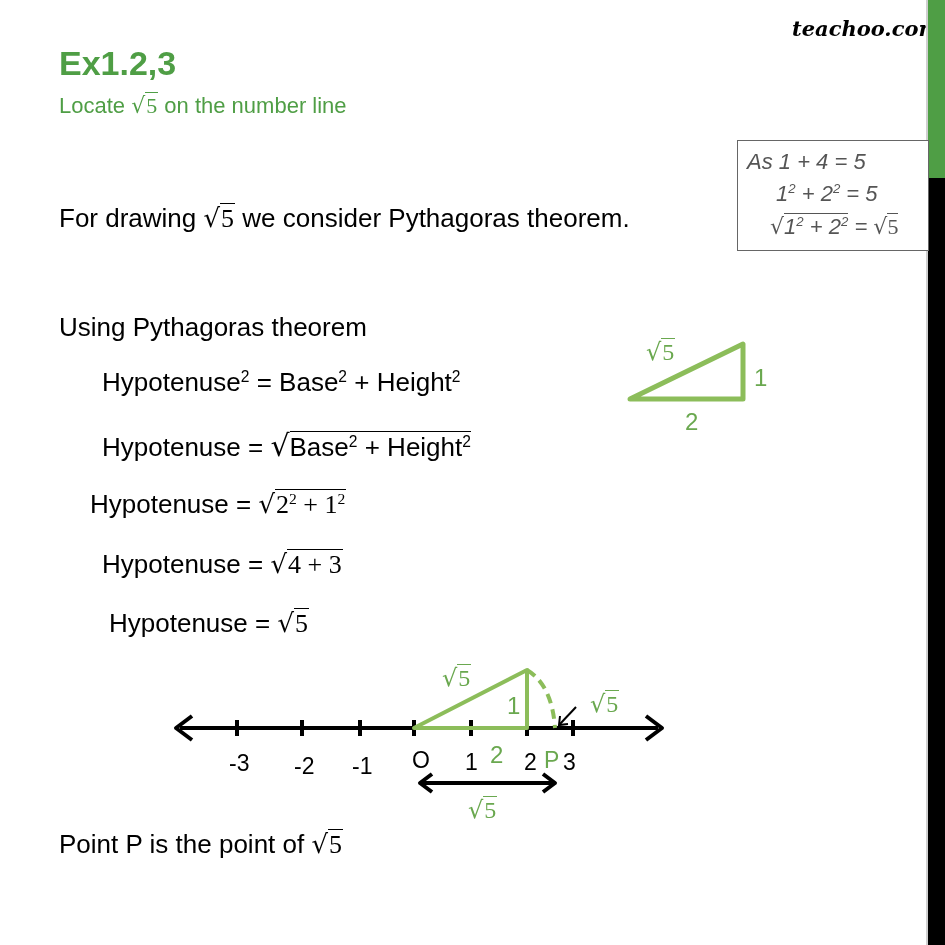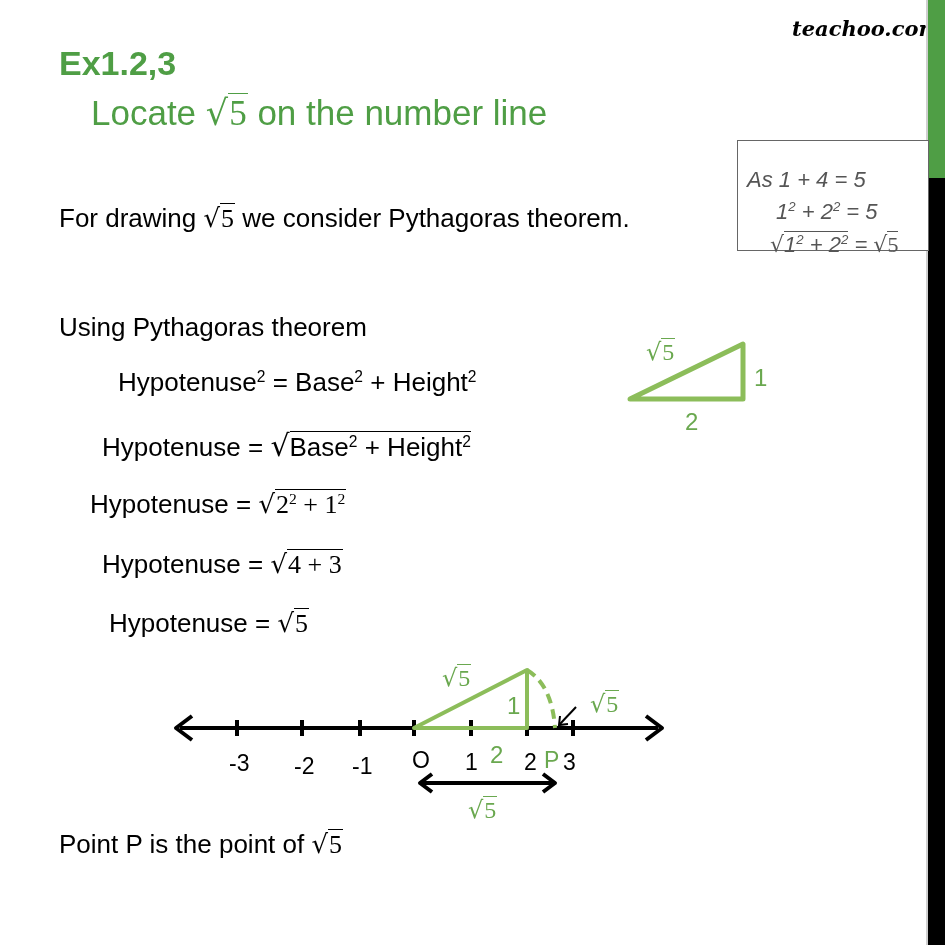--- a/index.html
+++ b/index.html
@@ -1,30 +1,30 @@
 <!DOCTYPE html>
 <html><head>
 <meta charset="utf-8">
 <style>
   html, body { margin:0; padding:0; }
   body { width:945px; height:945px; background:#ffffff; position:relative; overflow:hidden;
          font-family:"Liberation Sans", sans-serif; color:#000; }
   .abs { position:absolute; white-space:nowrap; }
   .lgreen { color:#6aa84f; }
   .title { font-size:34px; font-weight:bold; color:#4f9e45; }
-  .subtitle { font-size:35px; color:#4f9e45;margin-left:32px; }
+  .subtitle { font-size:22px; color:#4f9e45; }
   .body-text { font-size:26px; }
   .rad { display:inline-block; position:relative; }
   .rad .sym { font-family:"DejaVu Sans", sans-serif; }
   .rad .under { border-top:1.5px solid currentColor; padding:0 1px; font-family:"Liberation Serif", serif; }
   sup { font-size:0.6em; vertical-align:0.6em; line-height:0; }
   .logo { font-family:"DejaVu Serif", serif; font-style:italic; font-weight:bold; font-size:21px; }
   .notebox { position:absolute; left:737px; top:140px; width:190px; height:109px;
              border:1px solid #666; background:#fff; color:#555; font-style:italic; font-size:22px; }
-  .notebox .ln { position:absolute; white-space:nowrap;margin-top:18px; }
+  .notebox .ln { position:absolute; white-space:nowrap; }
   .sidebar-green { position:absolute; left:928px; top:0; width:17px; height:178px; background:#4f9e45; }
   .sidebar-black { position:absolute; left:928px; top:178px; width:17px; height:767px; background:#000; }
   .sidebar-edge { position:absolute; left:926px; top:0; width:2px; height:945px; background:#cfcfcf; }
 </style>
 </head>
 <body>
 
 <div class="abs title" style="left:59px;top:44px;">Ex1.2,3</div>
 <div class="abs subtitle" style="left:59px;top:93px;">
   <span>Locate</span>
@@ -48,21 +48,21 @@
 </div>
 
 <div class="abs body-text" style="left:59px;top:203px;">
   <span>For drawing</span>
   <span class="rad"><span class="sym">√</span><span class="under">5</span></span>
   <span>we consider Pythagoras theorem.</span>
 </div>
 
 <div class="abs body-text" style="left:59px;top:312px;">Using Pythagoras theorem</div>
 
-<div class="abs body-text" style="left:118px;top:367px;">
+<div class="abs body-text" style="left:102px;top:367px;">
   <span>Hypotenuse</span><sup>2</sup><span> = Base</span><sup>2</sup><span> + Height</span><sup>2</sup>
 </div>
 
 <div class="abs body-text" style="left:102px;top:428px;">
   <span>Hypotenuse = </span><span class="rad"><span class="sym" style="font-size:30px;">√</span><span style="border-top:1.5px solid #000;margin-top:48px;"><span>Base</span><sup>2</sup><span> + Height</span><sup>2</sup></span></span>
 </div>
 
 <div class="abs body-text" style="left:90px;top:489px;text-align:center;">
   <span>Hypotenuse = </span><span class="rad"><span class="sym">√</span><span class="under"><span>2</span><sup>2</sup><span> + 1</span><sup>2</sup></span></span>
 </div>

